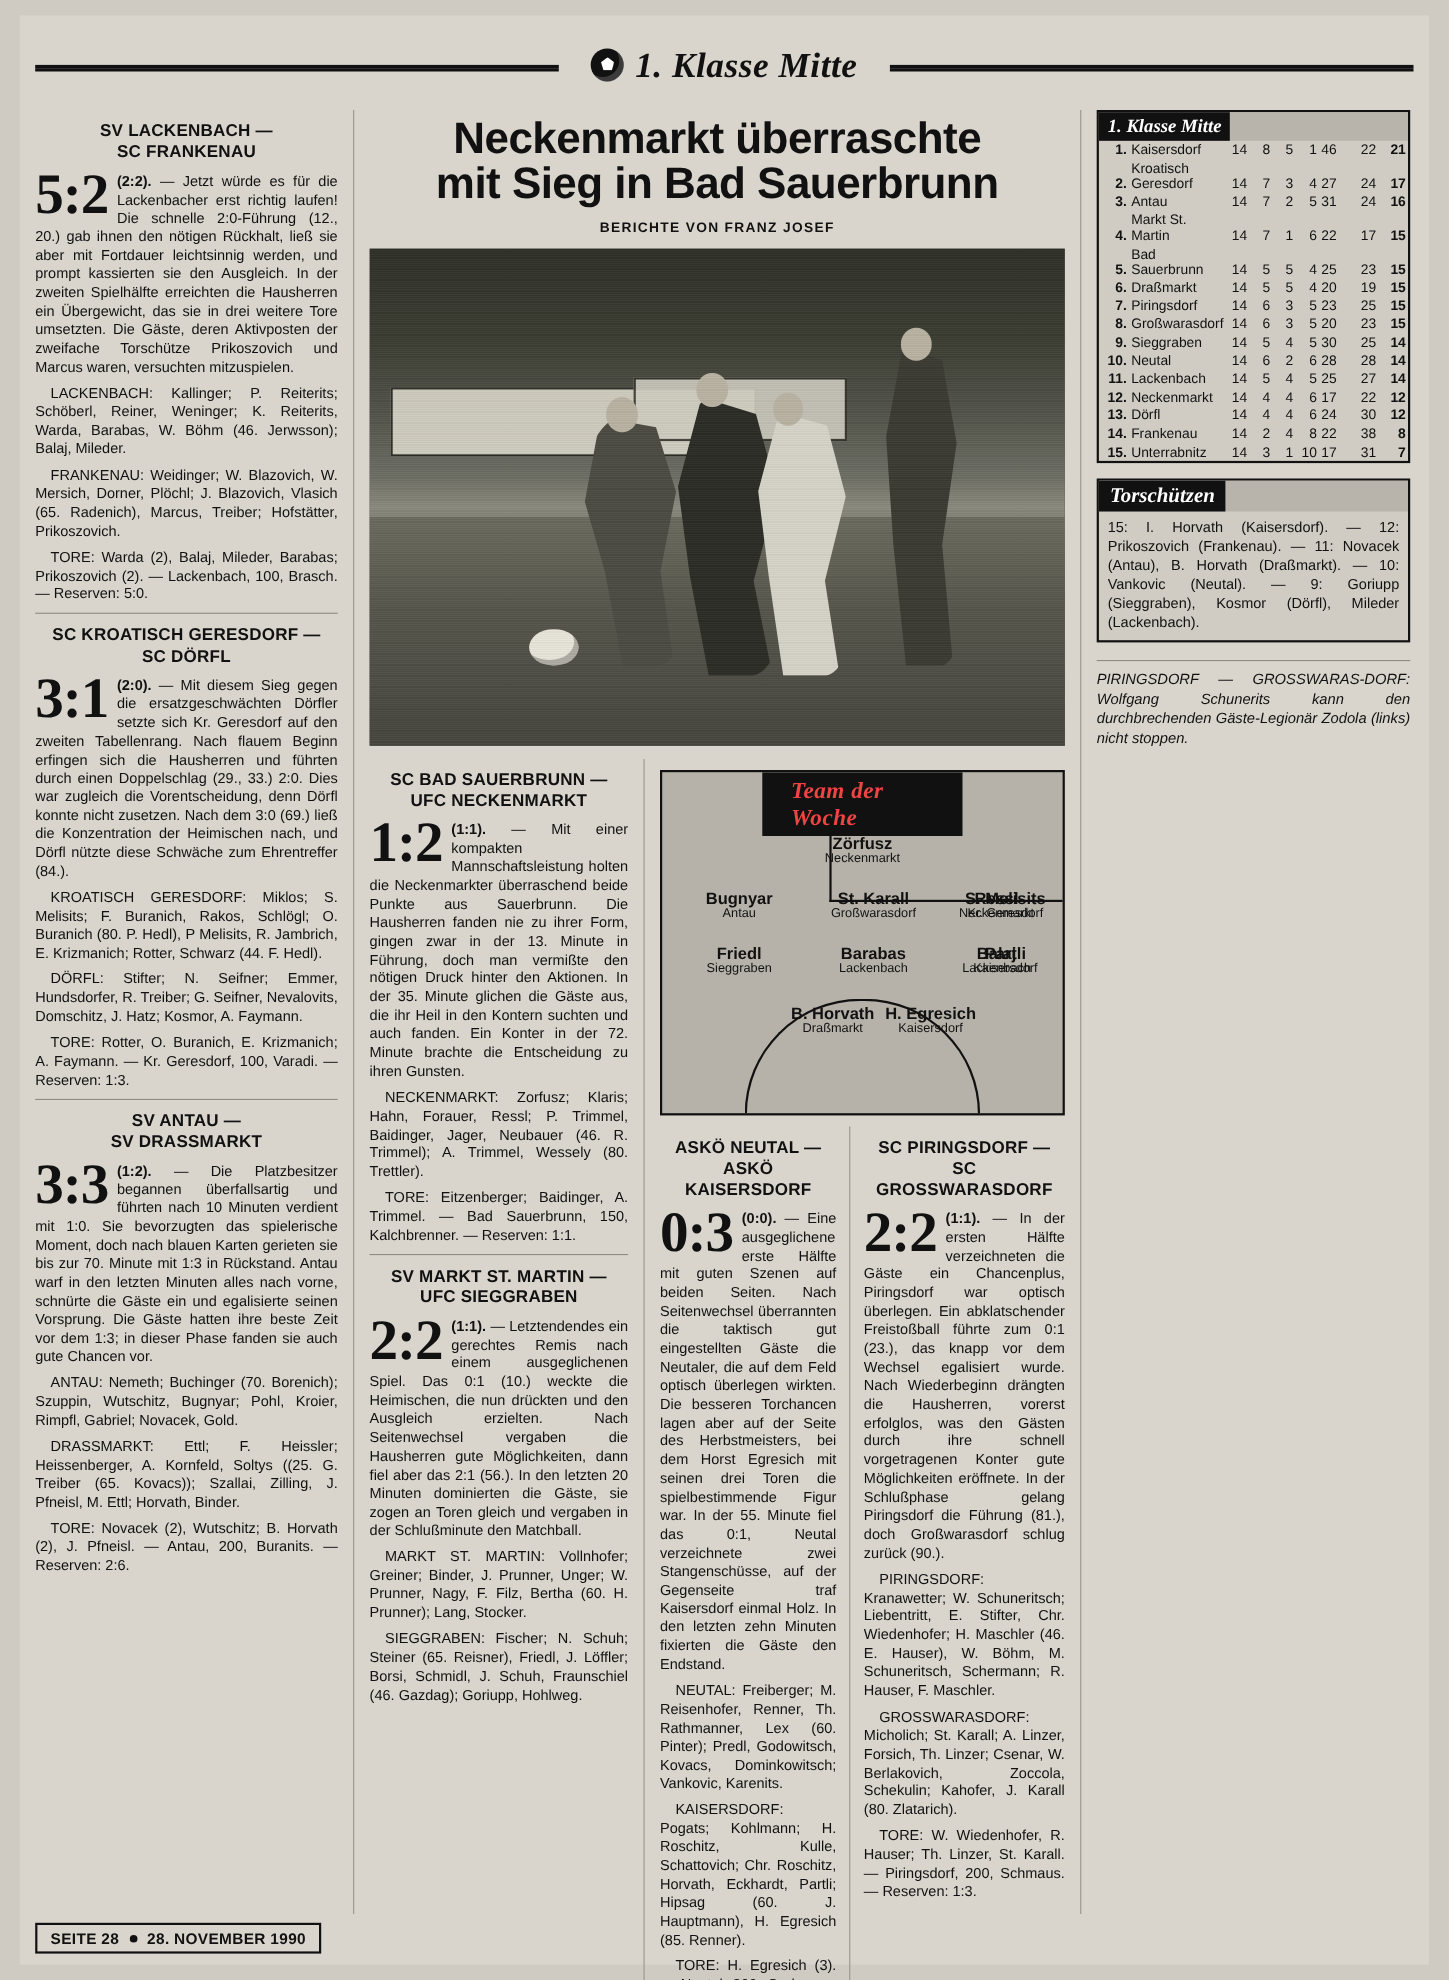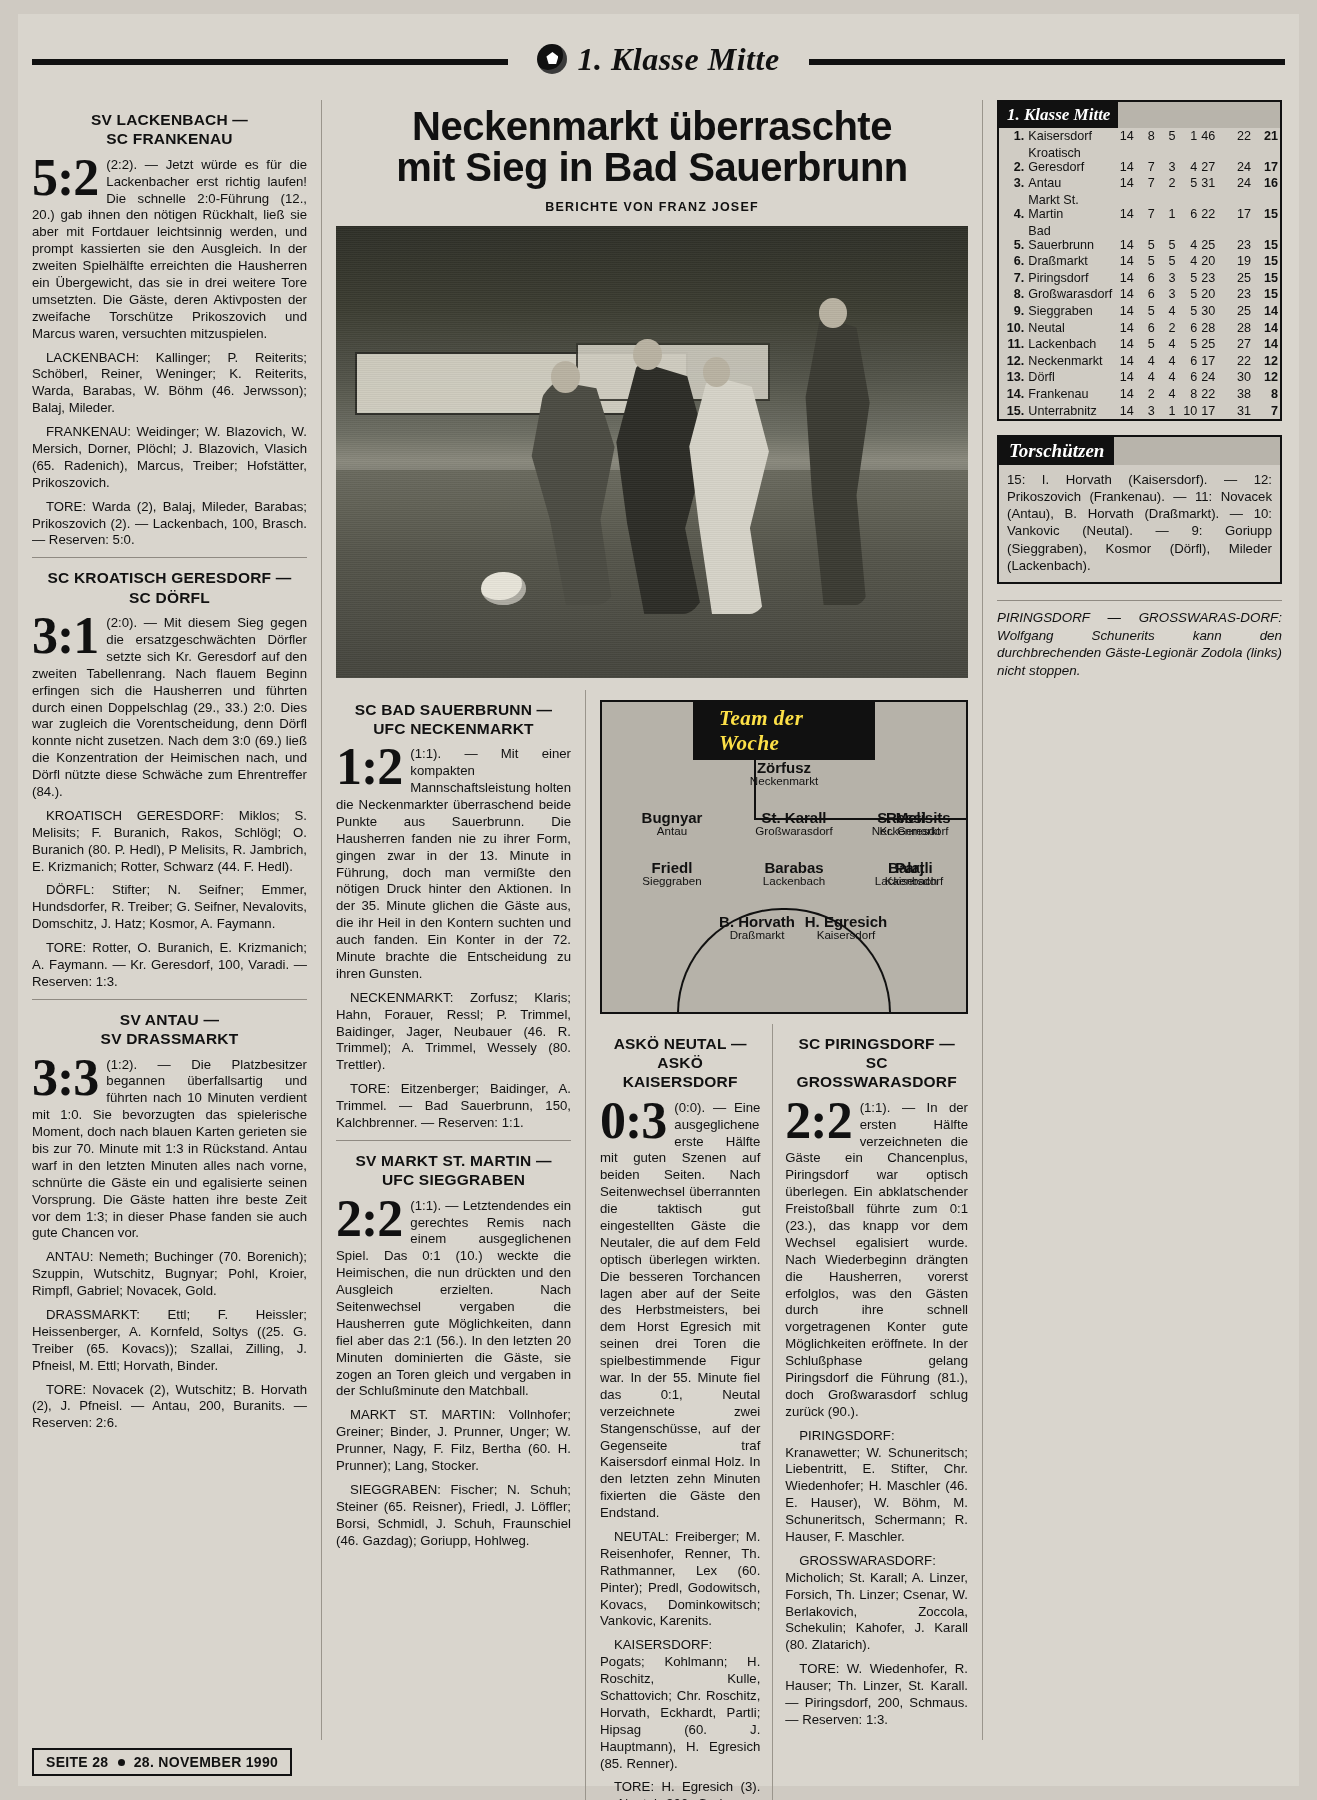--- a/index.html
+++ b/index.html
@@ -65,21 +65,21 @@
     margin:10px 0 8px 0;letter-spacing:.2px;
   }
   .score{
     float:left;font-family:"Liberation Serif",serif;font-weight:bold;
     font-size:52px;line-height:38px;margin:2px 8px 0 0;letter-spacing:-1px;
   }
   p.body{
     font-size:13.2px;line-height:1.28;text-align:justify;margin:0 0 7px 0;
     hyphens:auto;
   }
-  p.body b{font-weight:normal;}
+  p.body b{font-weight:bold;}
   .indent{text-indent:14px;}
   .sep-line{border-top:1px solid #8f8a82;margin:8px 0;}
   
   .headline{
     font-family:"Liberation Sans", sans-serif;
     font-weight:bold;font-size:40px;line-height:1.02;text-align:center;
     letter-spacing:-.5px;margin:6px 0 12px 0;
   }
   .byline{
     text-align:center;font-size:12.5px;font-weight:bold;letter-spacing:1.2px;
@@ -149,21 +149,21 @@
     font-style:italic;font-size:13.4px;line-height:1.32;text-align:justify;
     margin-top:16px;border-top:1px solid #8f8a82;padding-top:8px;
   }
   
   .tdw{
     border:2px solid #111;background:#b6b2a9;margin-top:10px;position:relative;
     height:310px;overflow:hidden;
   }
   .tdw-title{
     position:absolute;left:50%;transform:translateX(-50%);top:0;
-    background:#111;color:#fde047;font-family:"Liberation Serif",serif;
+    background:#111;color:#ef4444;font-family:"Liberation Serif",serif;
     font-style:italic;font-weight:bold;font-size:21px;padding:4px 26px;
     letter-spacing:.5px;
   }
   .pitch-box{
     position:absolute;left:152px;top:40px;width:264px;height:76px;
     border:2px solid #111;border-top:none;
   }
   .pitch-arc{
     position:absolute;left:50%;transform:translateX(-50%);bottom:-2px;
     width:210px;height:104px;border:2px solid #111;border-bottom:none;

